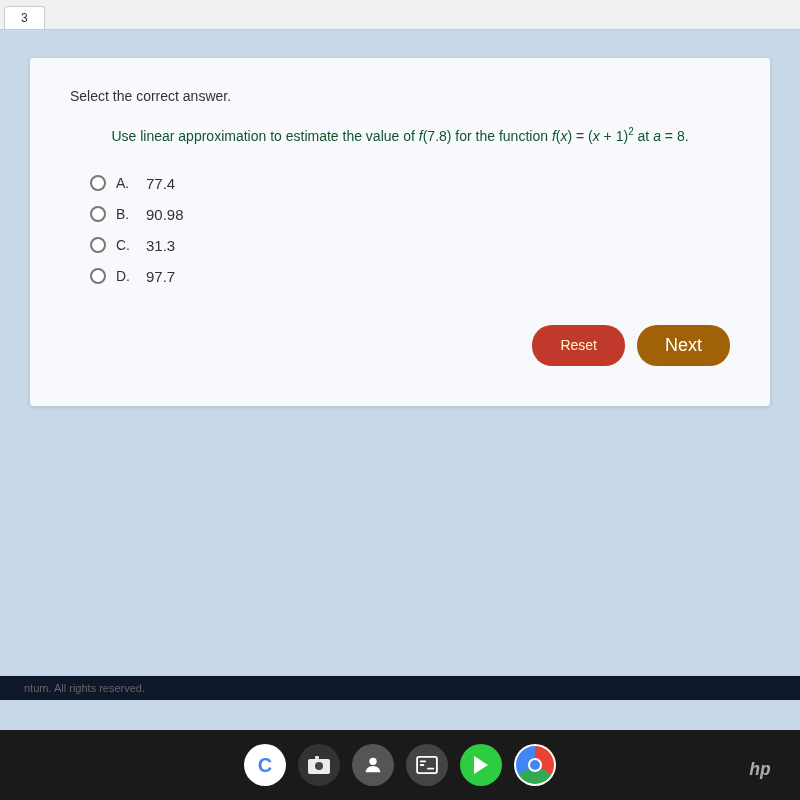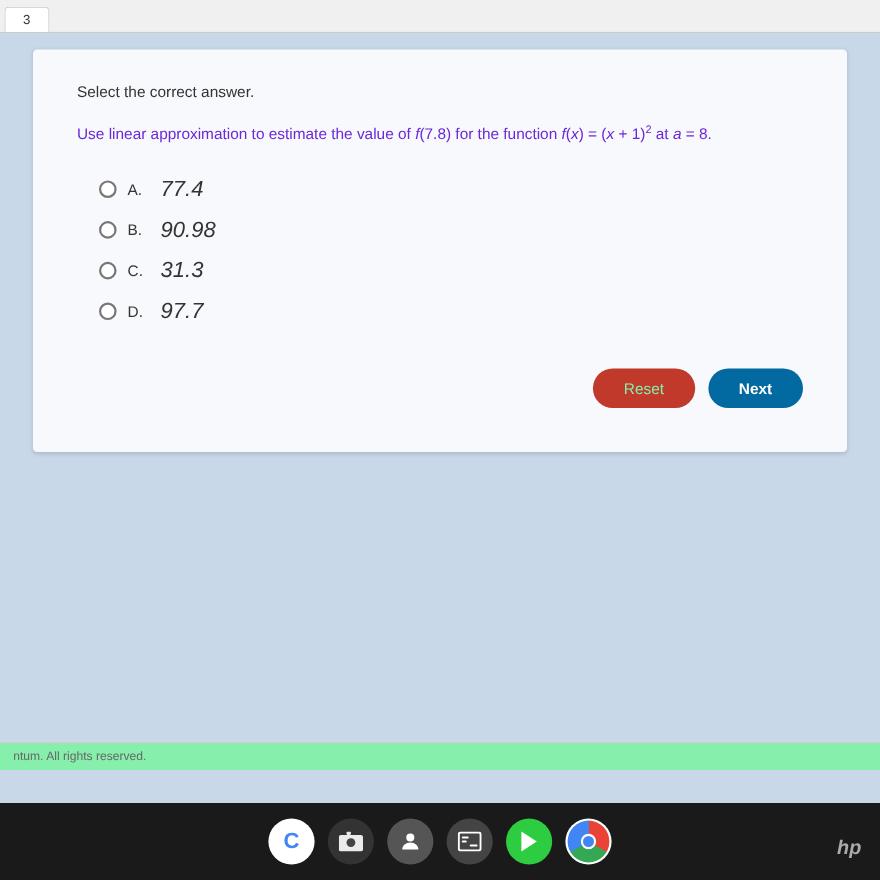--- a/index.html
+++ b/index.html
@@ -35,38 +35,39 @@
       border-bottom: none;
       padding: 4px 16px;
       font-size: 12px;
       color: #333;
       margin-left: 4px;
       border-radius: 4px 4px 0 0;
     }
 
     .question-card {
       background: rgba(255,255,255,0.85);
-      margin: 15px 30px;
+      margin: 28px 30px;
       padding: 30px 40px 40px 40px;
       border-radius: 4px;
       box-shadow: 0 1px 4px rgba(0,0,0,0.15);
       position: relative;
     }
 
     .instruction {
       font-size: 14px;
       color: #333;
       margin-bottom: 20px;
     }
 
     .question-text {
       font-size: 14px;
-      color: #6d28d9;
+      color: #14532d;
       margin-bottom: 28px;
       line-height: 1.5;
+      text-align: center;
     }
 
     .question-text sup {
       font-size: 10px;
     }
 
     .options {
       display: flex;
       flex-direction: column;
       gap: 14px;
@@ -94,58 +95,57 @@
       align-items: center;
       justify-content: center;
     }
 
     .option-label {
       font-weight: normal;
       min-width: 20px;
     }
 
     .option-value {
-      font-size: 20px;
-      font-style: italic;
+      font-size: 15px;
     }
 
     .button-row {
       display: flex;
       justify-content: flex-end;
       gap: 12px;
       padding-right: 0;
     }
 
     .btn-reset {
       background: #c0392b;
-      color: #86efac;
+      color: #fef9c3;
       border: none;
       border-radius: 20px;
       padding: 10px 28px;
       font-size: 14px;
       cursor: pointer;
       font-weight: 500;
     }
 
     .btn-next {
-      background: #0369a1;
+      background: #a16207;
       color: white;
       border: none;
       border-radius: 20px;
       padding: 10px 28px;
-      font-size: 14px;
+      font-size: 18px;
       cursor: pointer;
-      font-weight: 700;
+      font-weight: 400;
     }
 
     
     .footer {
-      background: #86efac;
+      background: #0f172a;
       border-top: 1px solid #ccc;
-      padding: 6px 12px;
+      padding: 6px 24px;
       font-size: 11px;
       color: #666;
       position: absolute;
       bottom: 100px;
       left: 0;
       right: 0;
     }
 
     
     .taskbar {
@@ -229,26 +229,27 @@
       width: 14px;
       height: 14px;
       border-radius: 50%;
       background: #4285f4;
       border: 2px solid white;
     }
 
     .hp-logo {
       position: absolute;
       bottom: 10px;
-      right: 8px;
+      right: 20px;
       width: 40px;
       height: 40px;
       display: flex;
       align-items: center;
       justify-content: center;
+      font-family: Liberation Mono, monospace;
     }
 
     .hp-text {
       font-size: 18px;
       color: #aaa;
       font-style: italic;
       font-weight: bold;
     }
 
     .page-content {

